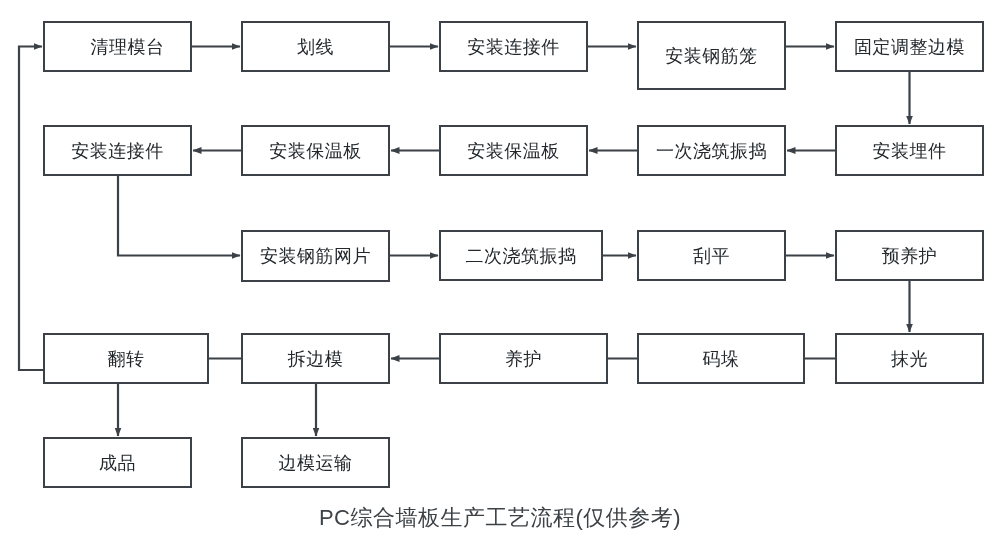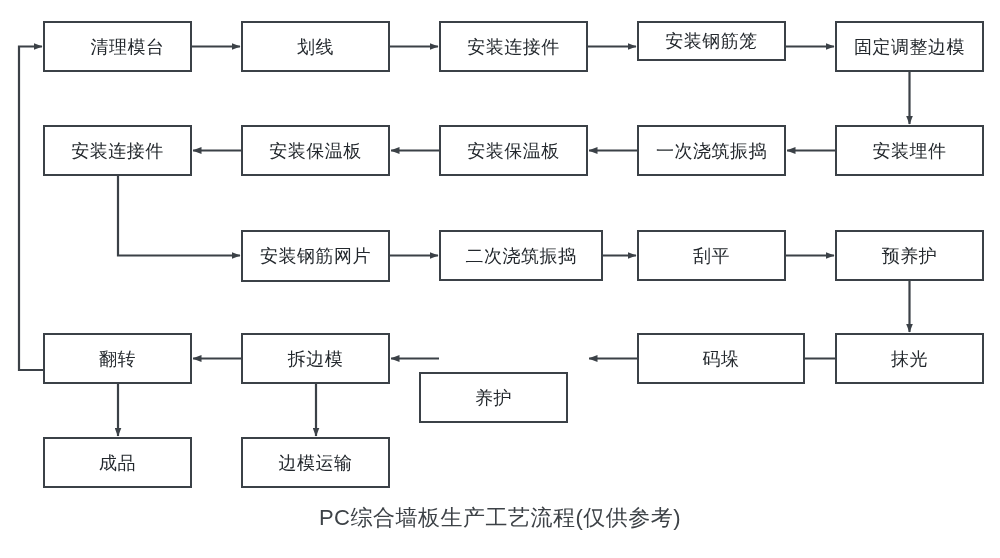--- a/index.html
+++ b/index.html
@@ -100,21 +100,21 @@
 
   <div class="node" style="left:43px; top:21px; width:149px; height:51px;padding-left:20px;">
     <span class="node-label">清理模台</span>
   </div>
   <div class="node" style="left:241px; top:21px; width:149px; height:51px;">
     <span class="node-label">划线</span>
   </div>
   <div class="node" style="left:439px; top:21px; width:149px; height:51px;">
     <span class="node-label">安装连接件</span>
   </div>
-  <div class="node" style="left:637px; top:21px; width:149px; height:40px;">
+  <div class="node" style="left:637px; top:21px; width:149px; height:69px;">
     <span class="node-label">安装钢筋笼</span>
   </div>
   <div class="node" style="left:835px; top:125px; width:149px; height:51px;">
     <span class="node-label">安装埋件</span>
   </div>
 
   <div class="node" style="left:835px; top:21px; width:149px; height:51px;">
     <span class="node-label">固定调整边模</span>
   </div>
   <div class="node" style="left:637px; top:125px; width:149px; height:51px;">
@@ -142,27 +142,27 @@
   <div class="node" style="left:835px; top:230px; width:149px; height:51px;">
     <span class="node-label">预养护</span>
   </div>
 
   <div class="node" style="left:835px; top:333px; width:149px; height:51px;">
     <span class="node-label">抹光</span>
   </div>
   <div class="node" style="left:637px; top:333px; width:168px; height:51px;">
     <span class="node-label">码垛</span>
   </div>
-  <div class="node" style="left:419px; top:333px; width:149px; height:51px;margin-top:39px;">
+  <div class="node" style="left:439px; top:333px; width:169px; height:51px;">
     <span class="node-label">养护</span>
   </div>
   <div class="node" style="left:241px; top:333px; width:149px; height:51px;">
     <span class="node-label">拆边模</span>
   </div>
-  <div class="node" style="left:43px; top:333px; width:149px; height:51px;">
+  <div class="node" style="left:43px; top:333px; width:166px; height:51px;">
     <span class="node-label">翻转</span>
   </div>
 
   <div class="node" style="left:43px; top:437px; width:149px; height:51px;">
     <span class="node-label">成品</span>
   </div>
   <div class="node" style="left:241px; top:437px; width:149px; height:51px;">
     <span class="node-label">边模运输</span>
   </div>
 

